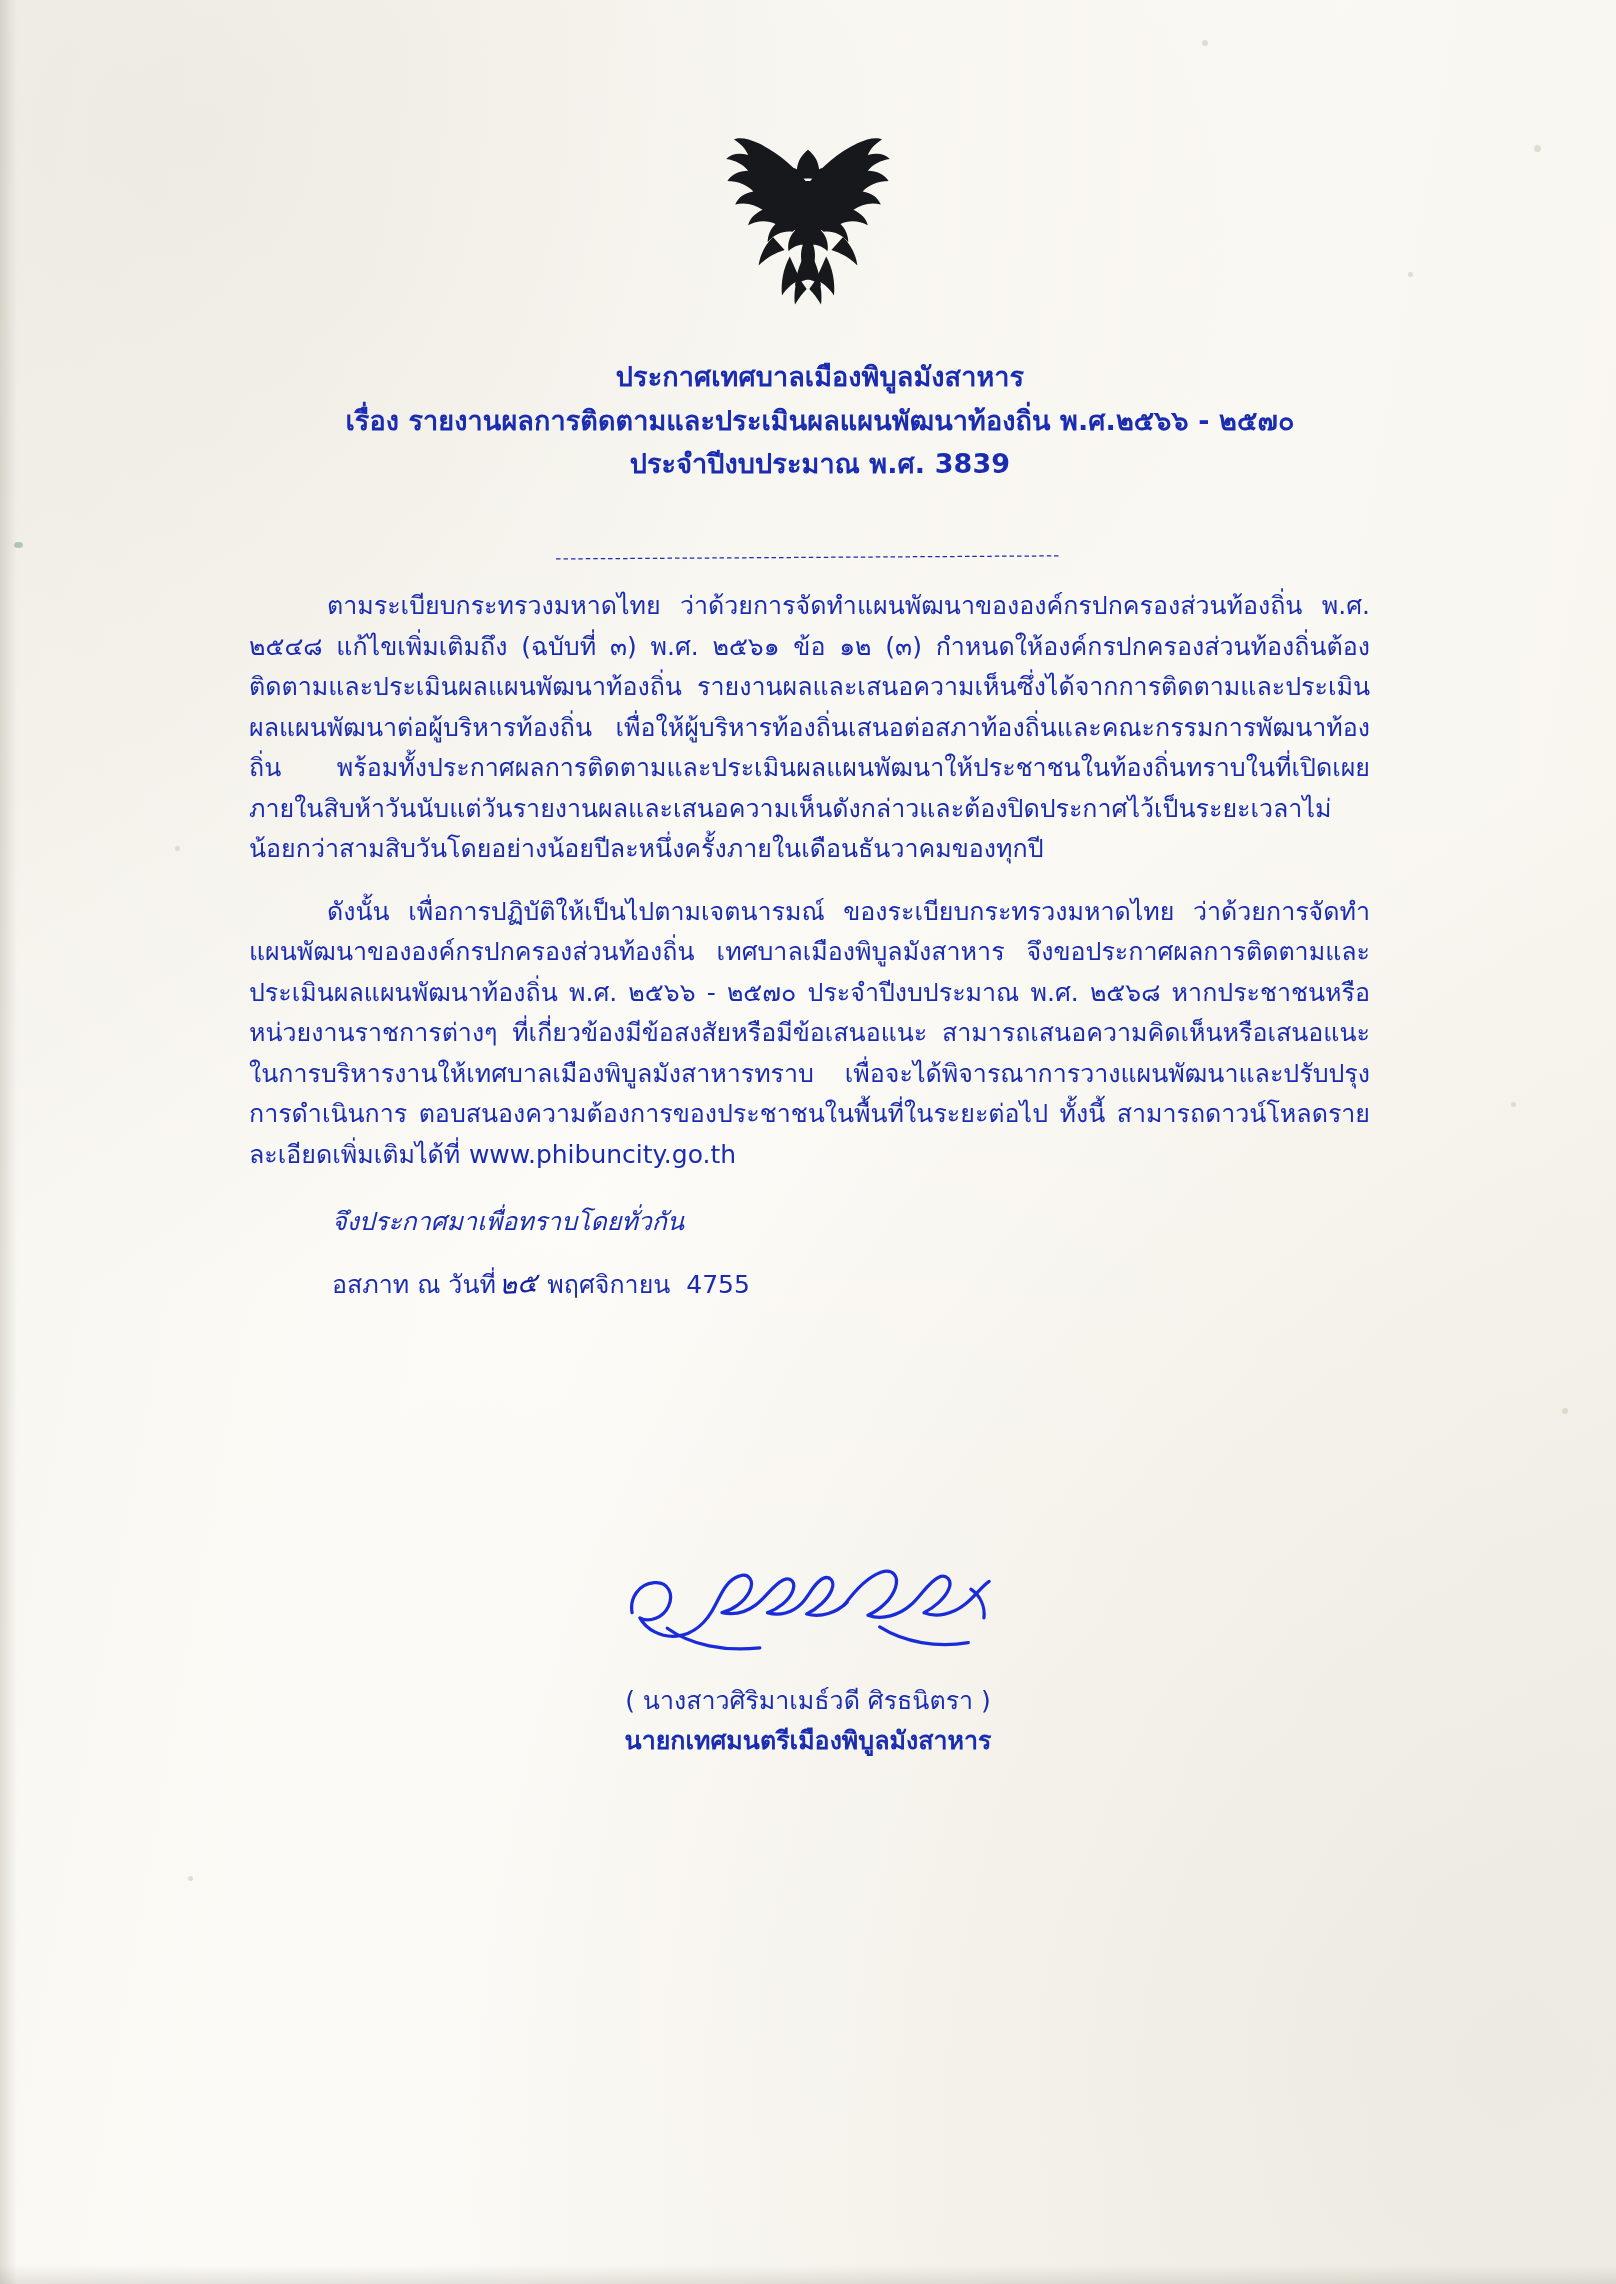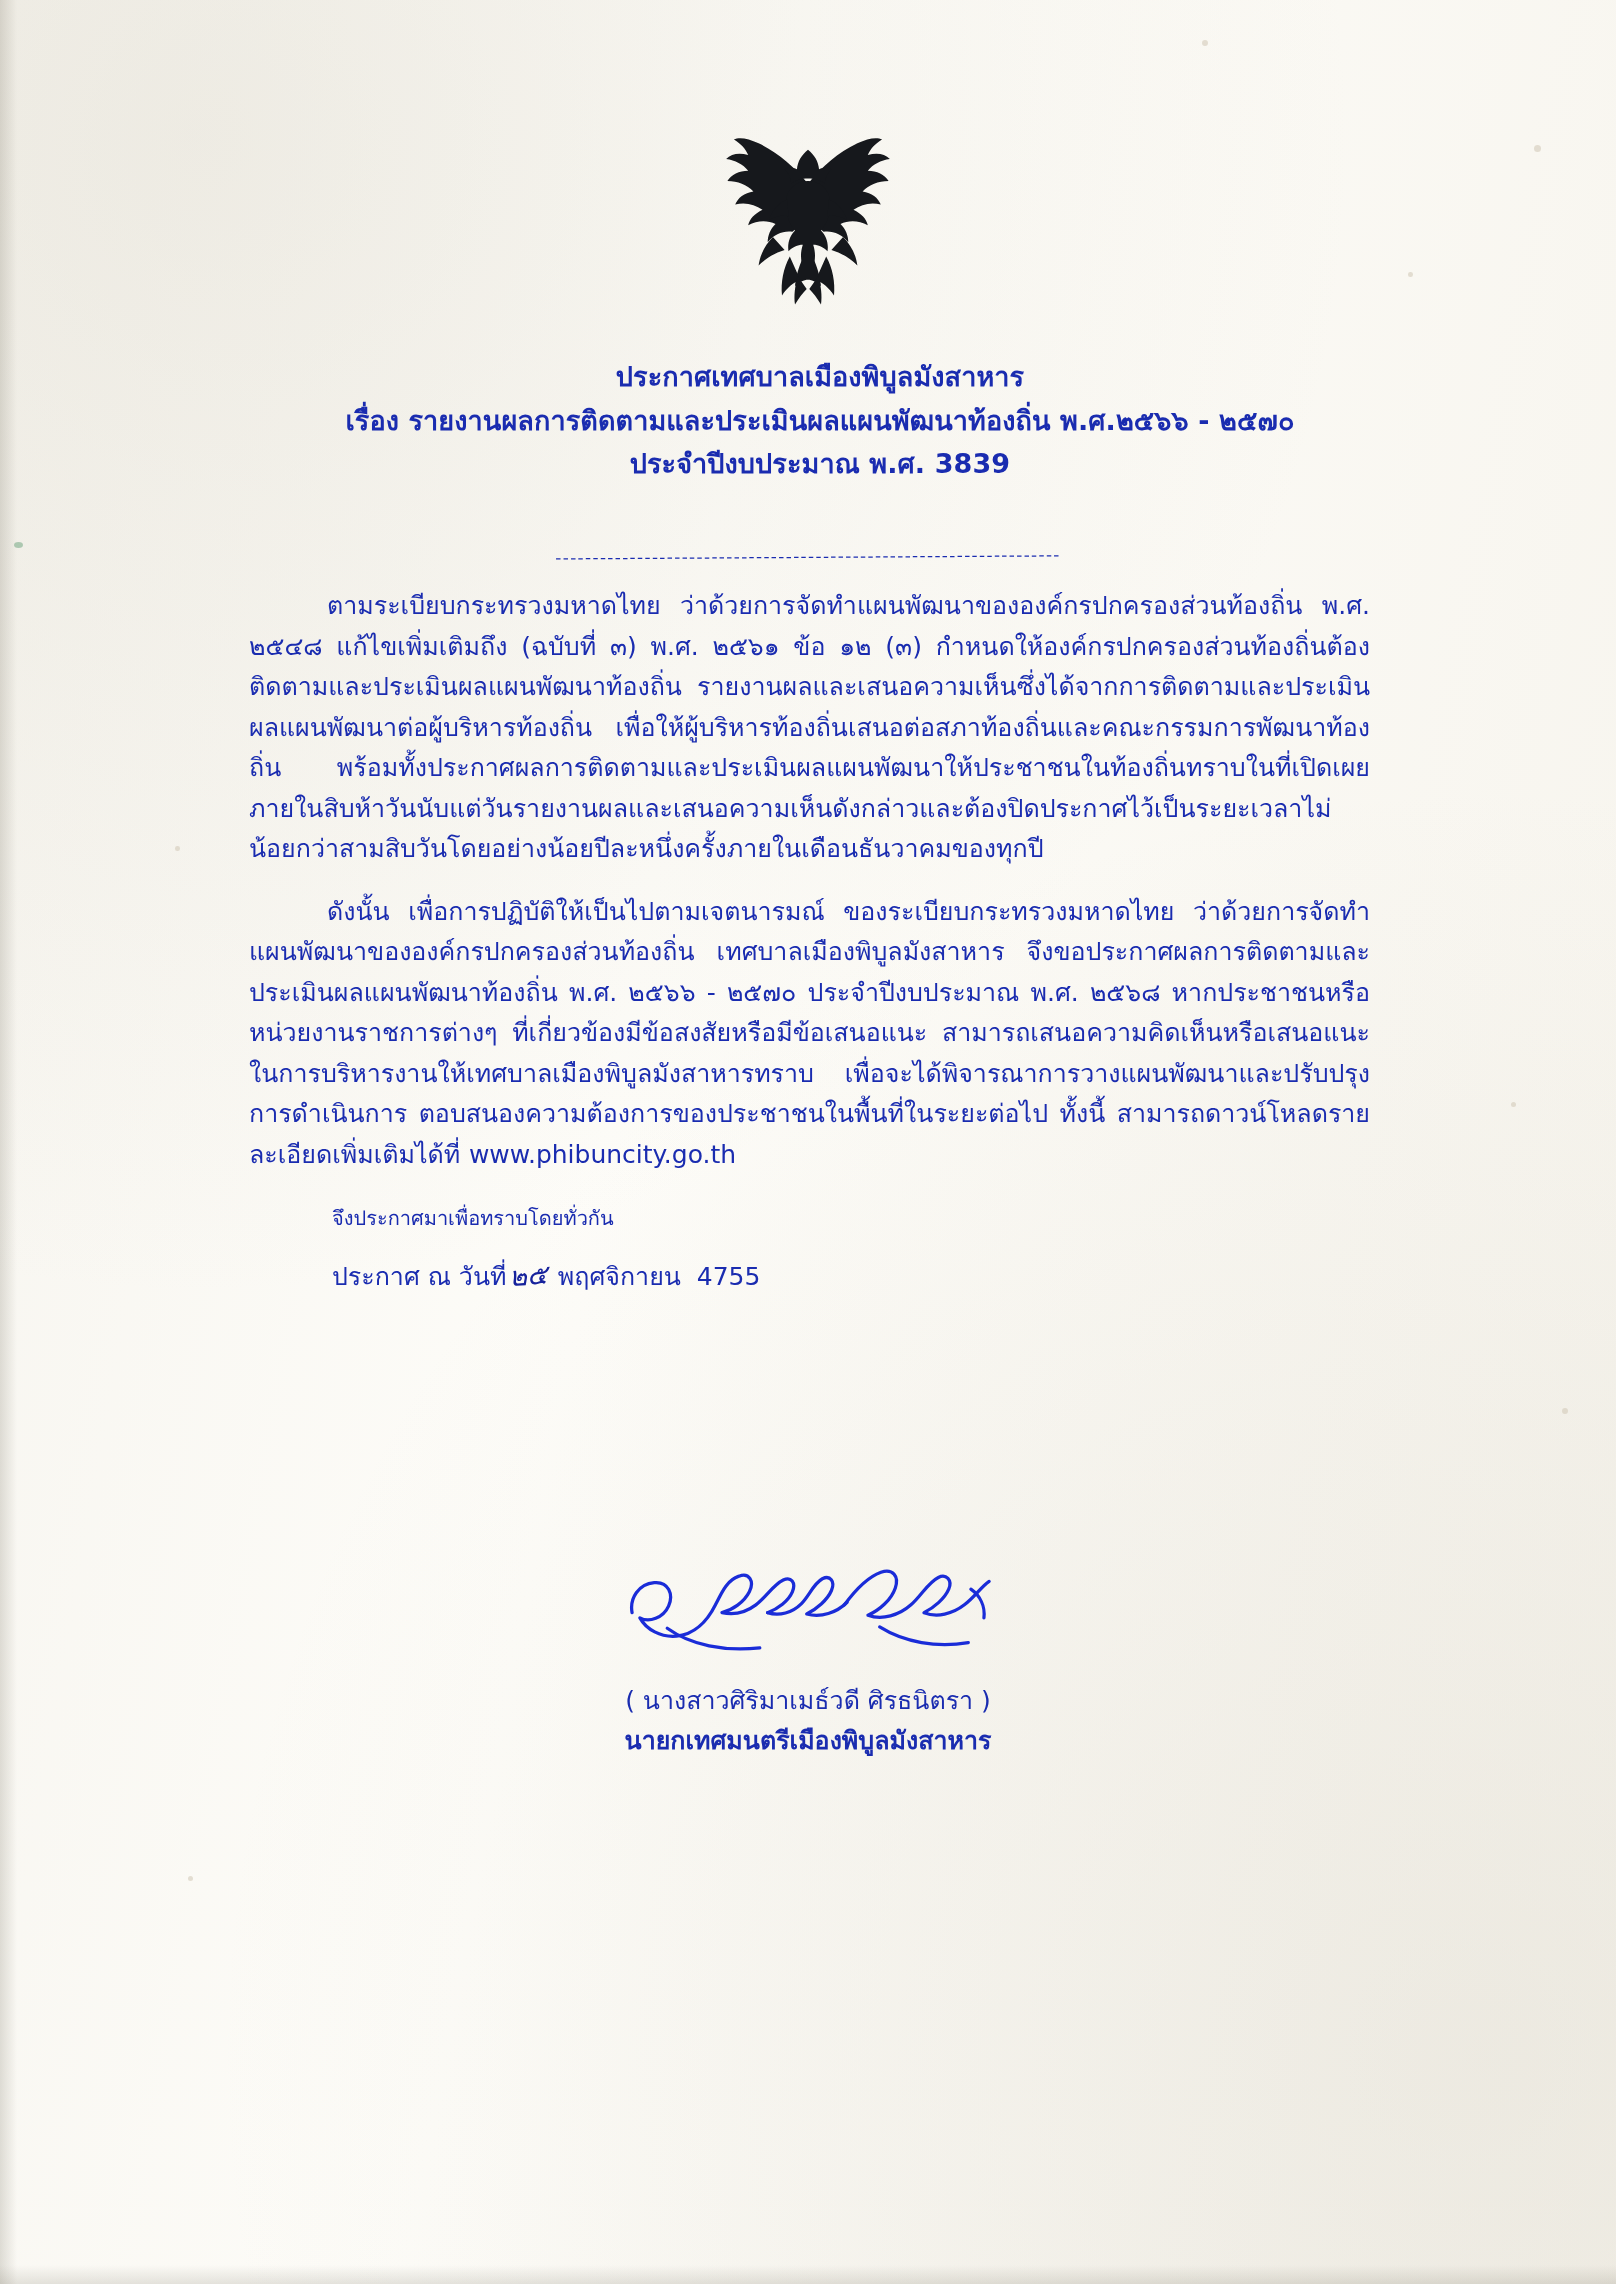--- a/index.html
+++ b/index.html
@@ -101,23 +101,24 @@
     font-size: 25px;
     line-height: 1.62;
     text-align: justify;
     text-justify: inter-word;
     margin: 0 0 17px 0;
     word-spacing: 0.7px;
   }
   .para.indent { text-indent: 78px; }
   .para.p2 { margin-top: 22px; }
   .closing {
-    font-size: 20px;
+    font-size: 25px;
     line-height: 1.6;
     margin: 27px 0 0 83px;
+    font-style: italic;
   }
   .dateline {
     font-size: 25px;
     line-height: 1.6;
     margin: 19.5px 0 0 83px;
     position: relative;
   }
   .handdate {
     display: inline-block;
     font-family: "DejaVu Serif", "Liberation Serif", serif;
@@ -259,21 +260,21 @@
 
   <div class="rule">--------------------------------------------------------------------</div>
 
   <div class="body">
     <p class="para indent p1">ตามระเบียบกระทรวงมหาดไทย ว่าด้วยการจัดทำแผนพัฒนาขององค์กรปกครองส่วนท้องถิ่น พ.ศ. ๒๕๔๘ แก้ไขเพิ่มเติมถึง (ฉบับที่ ๓) พ.ศ. ๒๕๖๑ ข้อ ๑๒ (๓) กำหนดให้องค์กรปกครองส่วนท้องถิ่นต้องติดตามและประเมินผลแผนพัฒนาท้องถิ่น  รายงานผลและเสนอความเห็นซึ่งได้จากการติดตามและประเมินผลแผนพัฒนาต่อผู้บริหารท้องถิ่น เพื่อให้ผู้บริหารท้องถิ่นเสนอต่อสภาท้องถิ่นและคณะกรรมการพัฒนาท้องถิ่น พร้อมทั้งประกาศผลการติดตามและประเมินผลแผนพัฒนาให้ประชาชนในท้องถิ่นทราบในที่เปิดเผยภายในสิบห้าวันนับแต่วันรายงานผลและเสนอความเห็นดังกล่าวและต้องปิดประกาศไว้เป็นระยะเวลาไม่น้อยกว่าสามสิบวันโดยอย่างน้อยปีละหนึ่งครั้งภายในเดือนธันวาคมของทุกปี</p>
     <p class="para indent p2">ดังนั้น  เพื่อการปฏิบัติให้เป็นไปตามเจตนารมณ์ ของระเบียบกระทรวงมหาดไทย ว่าด้วยการจัดทำแผนพัฒนาขององค์กรปกครองส่วนท้องถิ่น  เทศบาลเมืองพิบูลมังสาหาร จึงขอประกาศผลการติดตามและประเมินผลแผนพัฒนาท้องถิ่น  พ.ศ. ๒๕๖๖ - ๒๕๗๐ ประจำปีงบประมาณ พ.ศ. ๒๕๖๘  หากประชาชนหรือหน่วยงานราชการต่างๆ  ที่เกี่ยวข้องมีข้อสงสัยหรือมีข้อเสนอแนะ  สามารถเสนอความคิดเห็นหรือเสนอแนะในการบริหารงานให้เทศบาลเมืองพิบูลมังสาหารทราบ  เพื่อจะได้พิจารณาการวางแผนพัฒนาและปรับปรุงการดำเนินการ ตอบสนองความต้องการของประชาชนในพื้นที่ในระยะต่อไป ทั้งนี้ สามารถดาวน์โหลดรายละเอียดเพิ่มเติมได้ที่ www.phibuncity.go.th</p>
 
     <div class="closing">จึงประกาศมาเพื่อทราบโดยทั่วกัน</div>
 
     <div class="dateline">
-      <span>ประกาศ  ณ  วันที่</span><span class="handdate">๒๕</span> <span>พฤศจิกายน</span>&nbsp; <span>4755</span>
+      <span>อสภาท  ณ  วันที่</span><span class="handdate">๒๕</span> <span>พฤศจิกายน</span>&nbsp; <span>4755</span>
     </div>
   </div>
 
   <div class="sig-wrap">
     <svg class="signature" viewBox="0 0 620 190" aria-hidden="true">
       <g fill="none" stroke="#1a2cd8" stroke-width="5" stroke-linecap="round" stroke-linejoin="round">
         <path d="M40 96 C36 74 50 52 74 50 C96 48 104 68 96 86 C88 104 66 112 52 104
                  C62 122 84 134 108 132 C136 130 156 108 168 84 C178 64 186 46 204 40
                  C220 34 228 48 220 64 C212 80 194 92 178 96 C196 100 214 96 230 84
                  C246 72 256 54 272 46 C284 40 292 50 286 64 C280 78 264 90 248 96"></path>

